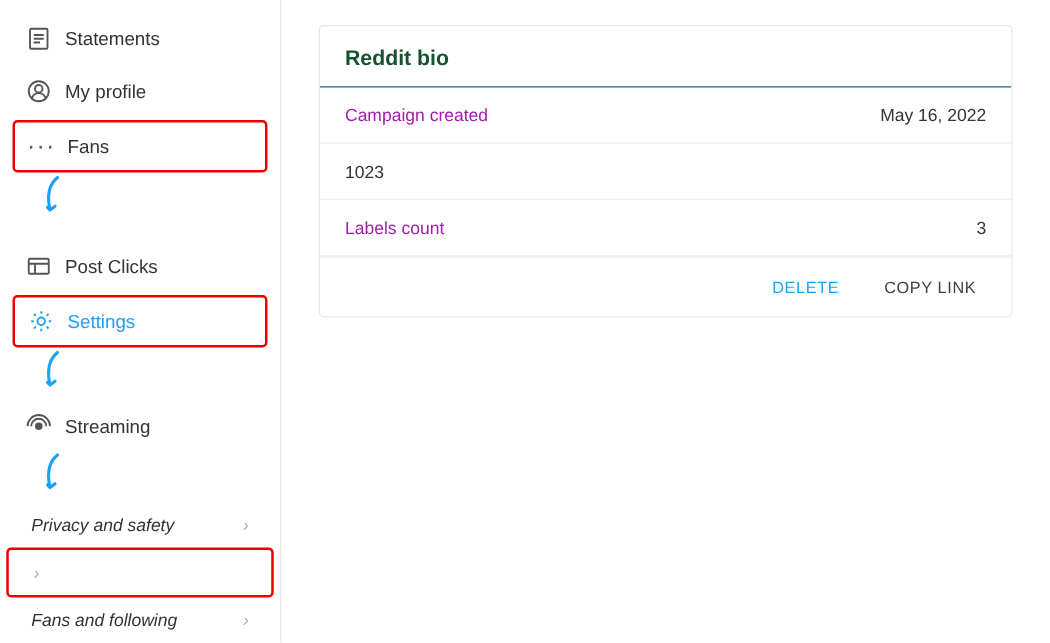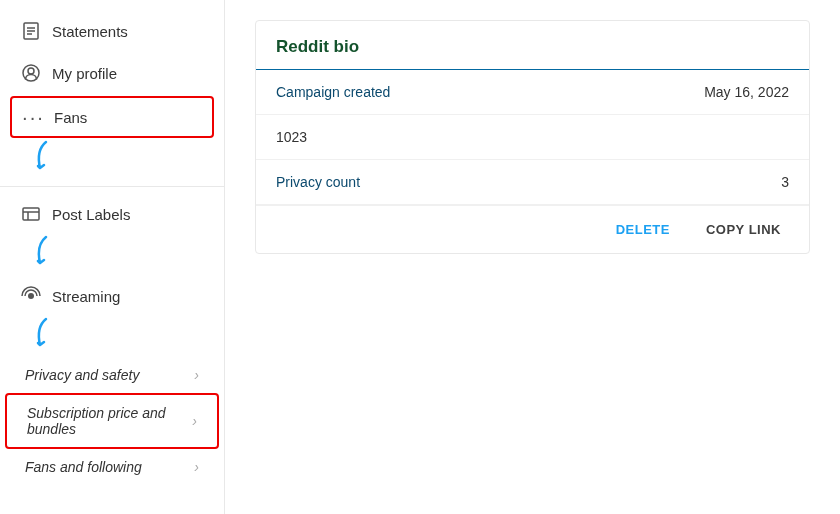--- a/index.html
+++ b/index.html
@@ -118,34 +118,34 @@
 
     .card-row {
       display: flex;
       justify-content: space-between;
       align-items: center;
       padding: 14px 20px;
       border-bottom: 1px solid #f0f0f0;
       font-size: 14px;
     }
     .card-row:last-of-type { border-bottom: none; }
-    .card-row-label { color: #0c4a6e; }
+    .card-row-label { color: #a21caf; }
     .card-row-value { color: #333; font-weight: 400; }
 
     .card-actions {
       display: flex;
       justify-content: flex-end;
       gap: 20px;
       padding: 12px 20px;
       border-top: 1px solid #f0f0f0;
     }
 
     .action-btn {
       font-size: 13px;
-      font-weight: 700;
+      font-weight: 400;
       letter-spacing: 0.5px;
       cursor: pointer;
       background: none;
       border: none;
       padding: 4px 8px;
     }
     .action-btn.delete { color: #1da1f2; }
     .action-btn.copy { color: #404040; }
   </style>
 </head>
@@ -190,23 +190,32 @@
   <div class="sidebar-divider"></div>
 
   <div class="sidebar-item">
     <span class="sidebar-icon">
       <svg width="20" height="20" viewBox="0 0 20 20" fill="none" stroke="#555" stroke-width="1.5">
         <rect x="2" y="4" width="16" height="12" rx="1"></rect>
         <line x1="2" y1="8" x2="18" y2="8"></line>
         <line x1="7" y1="8" x2="7" y2="16"></line>
       </svg>
     </span>
-    <span>Post Labels</span>
-  </div>
-
+    <span>Post Clicks</span>
+  </div>
+
+  <div class="sidebar-item active" style="border:2px solid #e00; border-radius:4px; margin:2px 10px; padding:8px 10px; color:#1da1f2;">
+    <span class="sidebar-icon" style="color:#1da1f2;">
+      <svg width="20" height="20" viewBox="0 0 20 20" fill="none" stroke="#1da1f2" stroke-width="1.5">
+        <circle cx="10" cy="10" r="3"></circle>
+        <path d="M10 2v2M10 16v2M2 10h2M16 10h2M4.2 4.2l1.4 1.4M14.4 14.4l1.4 1.4M4.2 15.8l1.4-1.4M14.4 5.6l1.4-1.4"></path>
+      </svg>
+    </span>
+    <span>Settings</span>
+  </div>
 
   <div class="arrow-down">
     <svg width="32" height="40" viewBox="0 0 32 40">
       <path d="M16 2 Q6 10 10 28 L8 26 M10 28 L14 25" stroke="#1da1f2" stroke-width="2.5" fill="none" stroke-linecap="round" stroke-linejoin="round"></path>
     </svg>
   </div>
 
   <div class="sidebar-item">
     <span class="sidebar-icon">
       <svg width="22" height="22" viewBox="0 0 22 22" fill="none" stroke="#555" stroke-width="1.5">
@@ -223,21 +232,20 @@
       <path d="M16 2 Q6 10 10 28 L8 26 M10 28 L14 25" stroke="#1da1f2" stroke-width="2.5" fill="none" stroke-linecap="round" stroke-linejoin="round"></path>
     </svg>
   </div>
 
   <div class="sidebar-sub-item">
     <span>Privacy and safety</span>
     <span class="chevron">›</span>
   </div>
 
   <div class="sidebar-sub-item highlighted" style="border:2px solid #e00;">
-    <span>Subscription price and bundles</span>
     <span class="chevron">›</span>
   </div>
 
   <div class="sidebar-sub-item">
     <span>Fans and following</span>
     <span class="chevron">›</span>
   </div>
 
 </div>
 
@@ -249,21 +257,21 @@
     <div class="card-row">
       <span class="card-row-label">Campaign created</span>
       <span class="card-row-value">May 16, 2022</span>
     </div>
 
     <div class="card-row">
       <span class="card-row-value">1023</span>
     </div>
 
     <div class="card-row">
-      <span class="card-row-label">Privacy count</span>
+      <span class="card-row-label">Labels count</span>
       <span class="card-row-value">3</span>
     </div>
 
     <div class="card-actions">
       <button class="action-btn delete">DELETE</button>
       <button class="action-btn copy">COPY LINK</button>
     </div>
 
   </div>
 </div>

